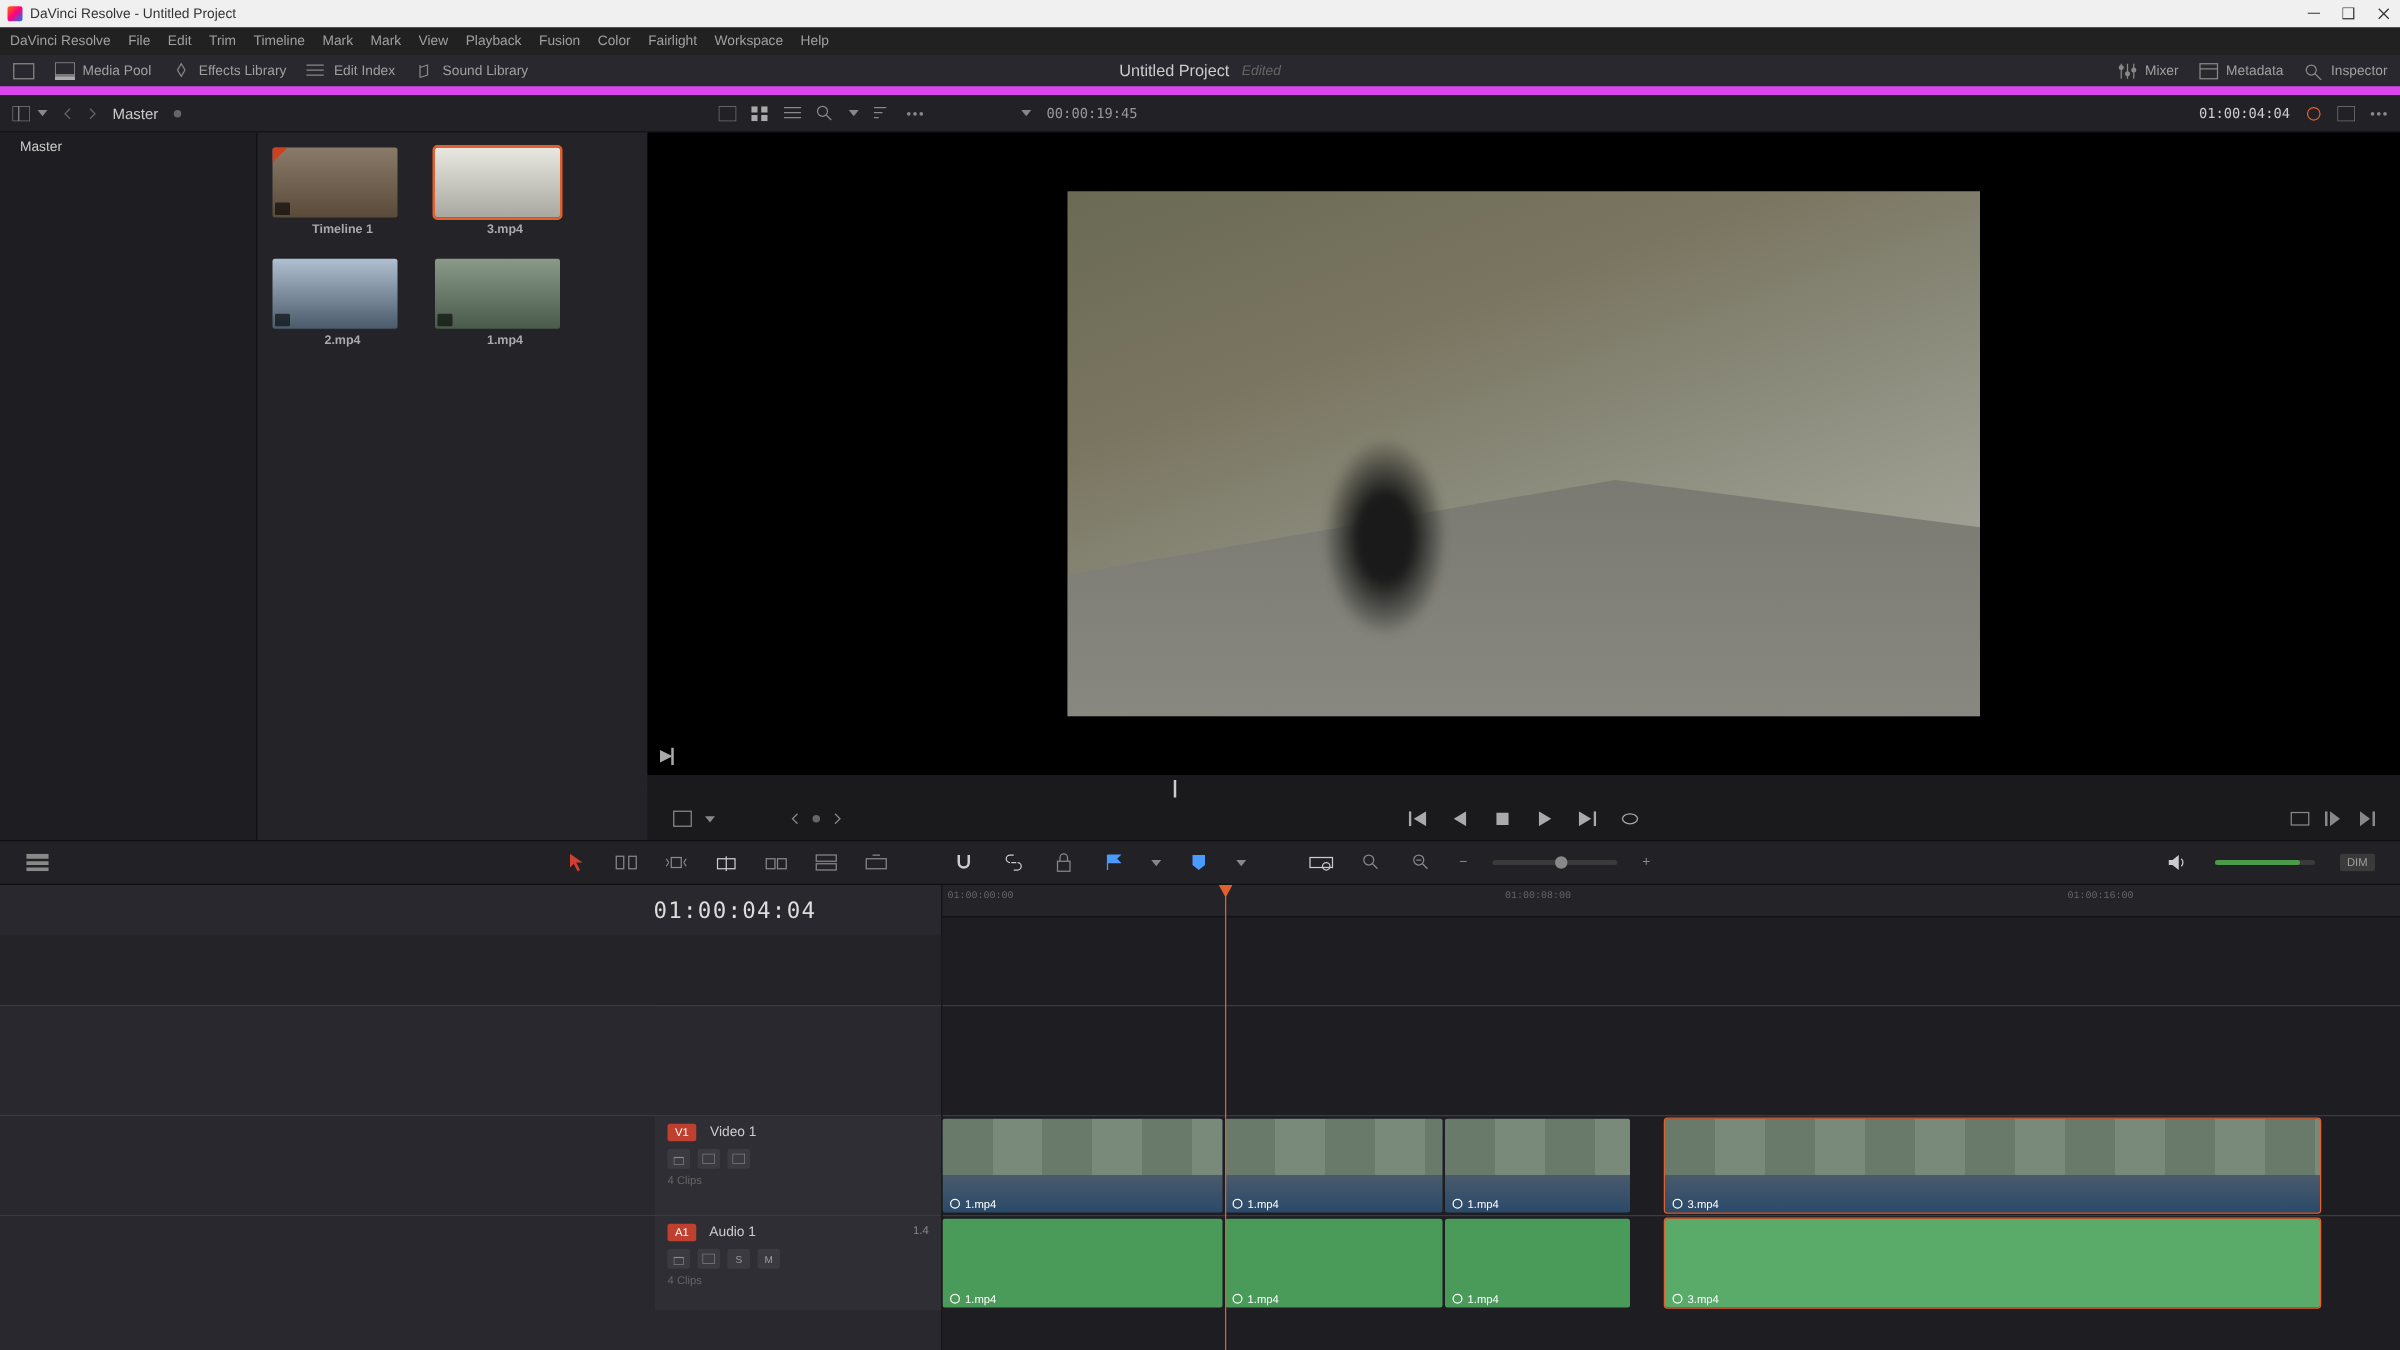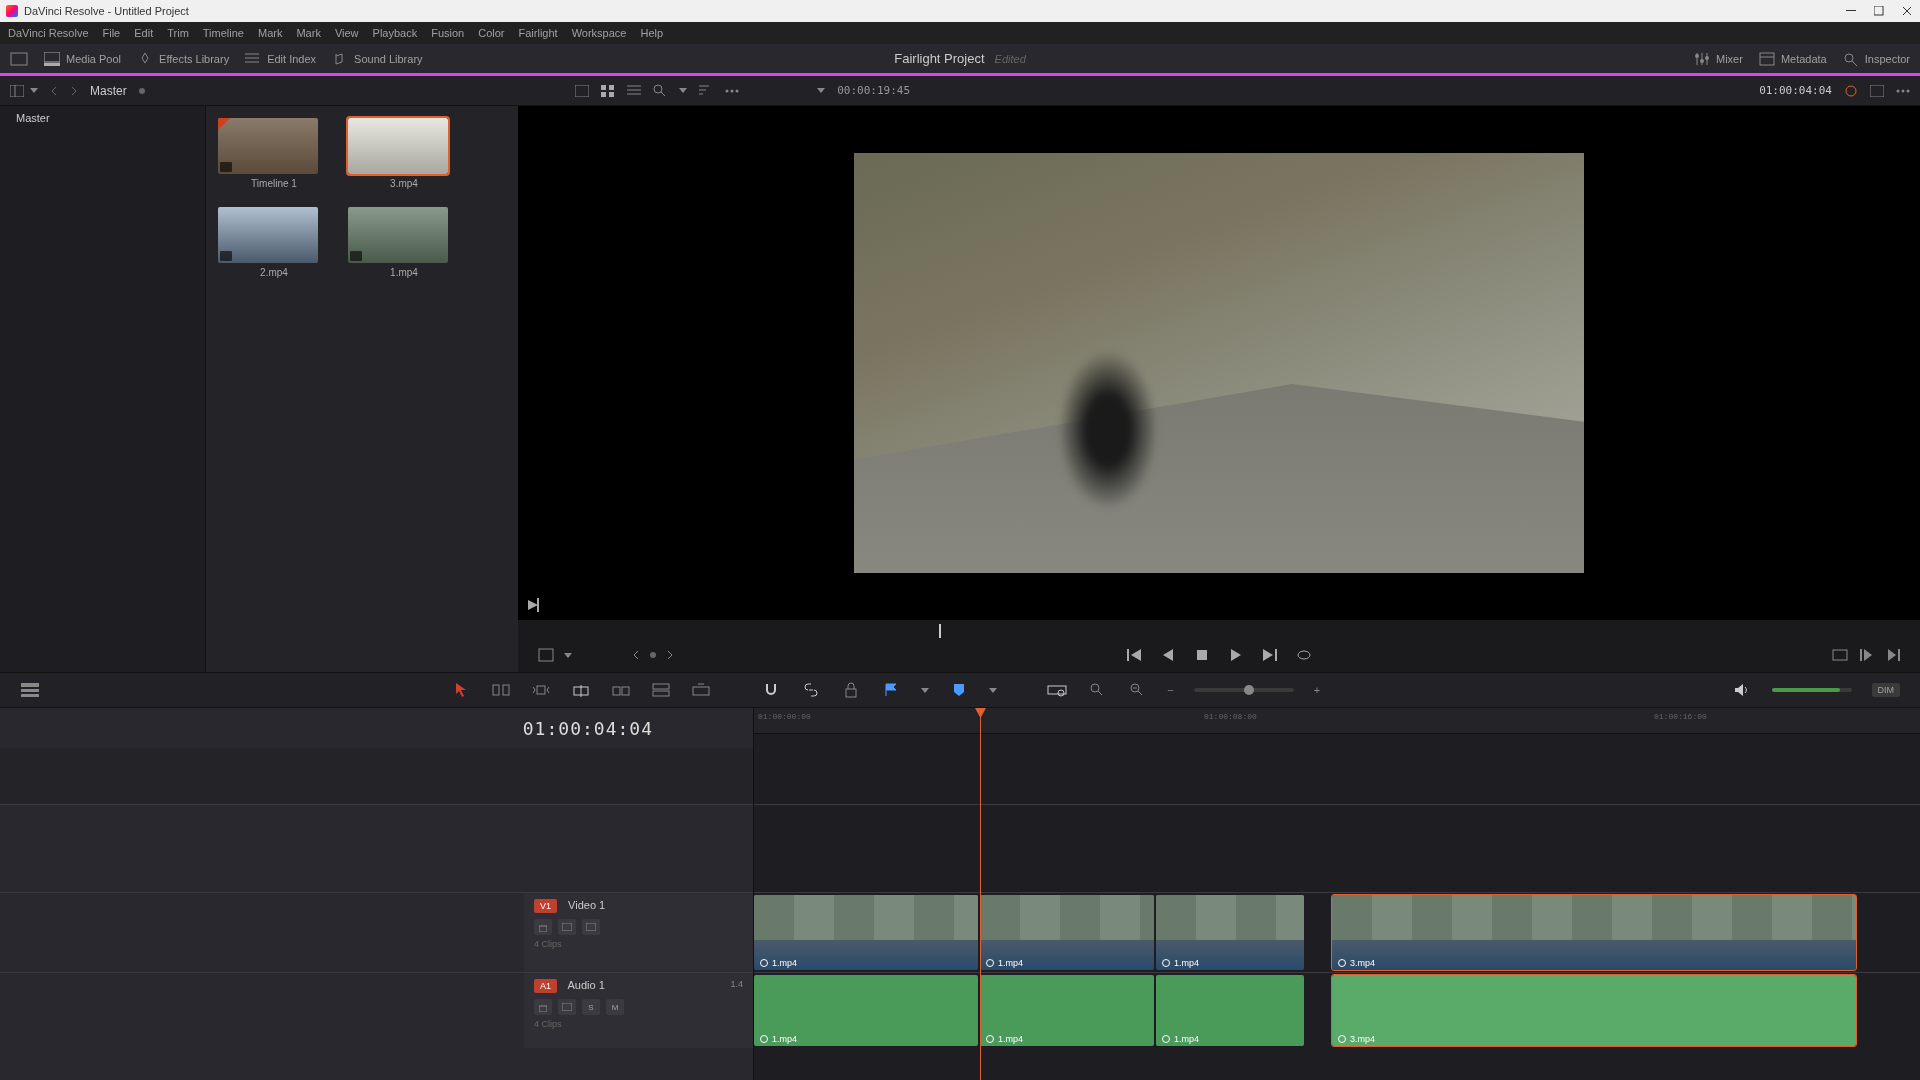--- a/index.html
+++ b/index.html
@@ -4,21 +4,21 @@
 <style>
 * { margin: 0; padding: 0; box-sizing: border-box; font-family: -apple-system, "Segoe UI", Arial, sans-serif; }
 body { background: #1a1a1a; color: #a0a0a0; font-size: 11px; overflow: hidden; width: 1920px; height: 1080px; }
 .titlebar { height: 22px; background: #f0f0f0; color: #333; display: flex; align-items: center; padding: 0 6px; font-size: 11px; justify-content: space-between; }
 .titlebar-left { display: flex; align-items: center; gap: 6px; }
 .titlebar-icon { width: 12px; height: 12px; background: linear-gradient(135deg,#ff6b00,#ff0080,#0080ff); border-radius: 2px; }
 .win-controls { display: flex; gap: 14px; }
 .win-btn { width: 14px; height: 14px; display: flex; align-items: center; justify-content: center; cursor: pointer; }
 .menubar { height: 22px; background: #212121; display: flex; align-items: center; padding: 0 8px; gap: 14px; font-size: 11px; }
 .menubar span { cursor: pointer; }
-.toolbar-top { height: 32px; background: #28282e; display: flex; align-items: center; padding: 0 10px; justify-content: space-between; border-bottom: 3px solid #d946ef; }
+.toolbar-top { height: 32px; background: #28282e; display: flex; align-items: center; padding: 0 10px; justify-content: space-between; border-bottom: 7px solid #d946ef; }
 .toolbar-left, .toolbar-right { display: flex; align-items: center; gap: 16px; }
 .tool-item { display: flex; align-items: center; gap: 6px; cursor: pointer; }
 .project-title { color: #ccc; font-size: 13px; }
 .edited-tag { color: #666; font-size: 11px; margin-left: 10px; font-style: italic; }
 .center-title { position: absolute; left: 50%; transform: translateX(-50%); display: flex; align-items: center; }
 
 .pool-header { height: 30px; background: #212126; display: flex; align-items: center; padding: 0 10px; gap: 12px; border-bottom: 1px solid #111; }
 .master-label { color: #ccc; font-weight: 500; font-size: 12px; }
 .dot { width: 6px; height: 6px; background: #666; border-radius: 50%; }
 .spacer { flex: 1; }
@@ -26,21 +26,21 @@
 .tc-small { color: #999; font-family: monospace; font-size: 11px; }
 
 .main-area { display: flex; height: 566px; }
 .sidebar-left { width: 206px; background: #1e1e22; border-right: 1px solid #111; display: flex; flex-direction: column; }
 .bin-row { padding: 6px 16px; color: #ccc; }
 .smart-bins { margin-top: auto; padding: 8px 10px; border-top: 1px solid #2a2a2a; }
 .smart-bins-title { color: #aaa; margin-bottom: 6px; }
 .keyword-row { padding: 4px 18px; color: #888; }
 
 .media-pool { width: 312px; background: #232328; padding: 12px; display: flex; flex-wrap: wrap; gap: 18px; align-content: flex-start; }
-.clip-thumb { width: 112px; }
+.clip-thumb { width: 112px; font-weight: bold; }
 .thumb-img { width: 100px; height: 56px; background: #4a5a4a; border-radius: 2px; position: relative; overflow: hidden; }
 .thumb-img.selected { outline: 2px solid #e06030; }
 .thumb-label { text-align: center; margin-top: 4px; color: #aaa; font-size: 10px; }
 .thumb-audio-badge { position: absolute; bottom: 2px; left: 2px; width: 12px; height: 10px; background: rgba(0,0,0,.6); border-radius: 1px; }
 
 .viewer-area { flex: 1; background: #1a1a1d; display: flex; flex-direction: column; }
 .viewer-canvas { flex: 1; display: flex; align-items: center; justify-content: center; background: #000; margin: 0 0 4px 0; position: relative; }
 .video-frame { width: 730px; height: 420px; background: linear-gradient(160deg,#6a6a55 0%,#7a7560 30%,#888878 50%,#999a8c 70%,#b0b0a8 100%); position: relative; overflow:hidden;}
 .road { position:absolute; bottom:0; left:0; right:0; height:45%; background: linear-gradient(180deg,#7a7a72 0%,#888880 100%); clip-path: polygon(0 100%,100% 100%,100% 20%,60% 0,0 40%);}
 .moto { position:absolute; bottom:15%; left:28%; width:100px; height:160px; background: radial-gradient(ellipse at center,#1a1a1a 30%,transparent 70%); filter: blur(3px);}
@@ -167,21 +167,21 @@
         <span>Edit Index</span>
       </div>
     <div class="tool-item">
         <svg width="16" height="14">
           <path d="M4 2 V12 M4 4 L10 2 V10 L4 12" fill="none" stroke="#888"></path>
         </svg>
         <span>Sound Library</span>
       </div>
   </div>
   <div class="center-title">
-    <span class="project-title">Fairlight Project</span>
+    <span class="project-title">Untitled Project</span>
     <span class="edited-tag">Edited</span>
   </div>
   <div class="toolbar-right">
     <div class="tool-item">
         <svg width="16" height="14">
           <path d="M3 1 V13 M8 1 V13 M13 1 V13" stroke="#888"></path>
           <circle cx="3" cy="4" r="2" fill="#888"></circle>
           <circle cx="8" cy="9" r="2" fill="#888"></circle>
           <circle cx="13" cy="6" r="2" fill="#888"></circle>
         </svg>

